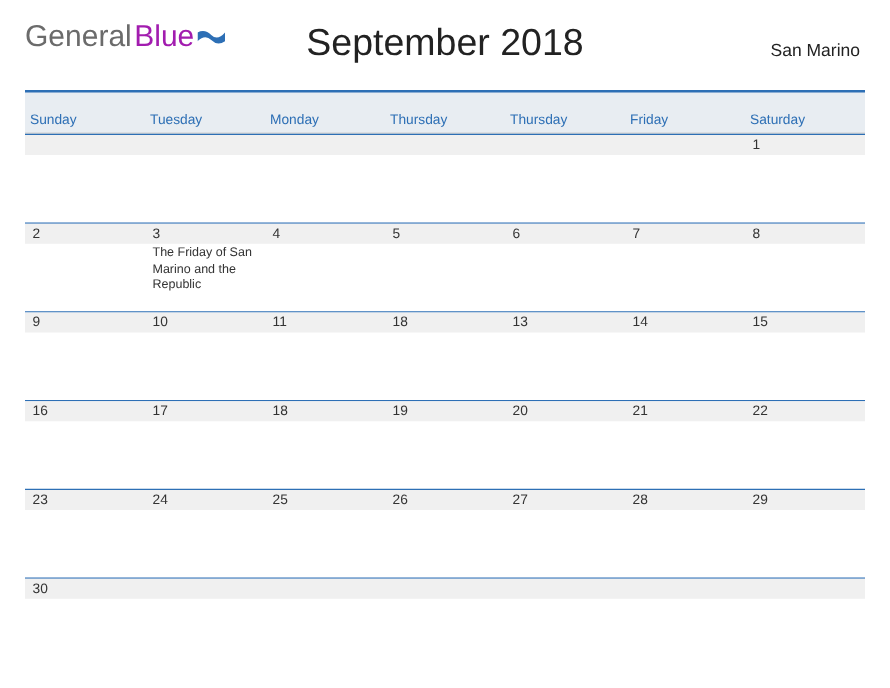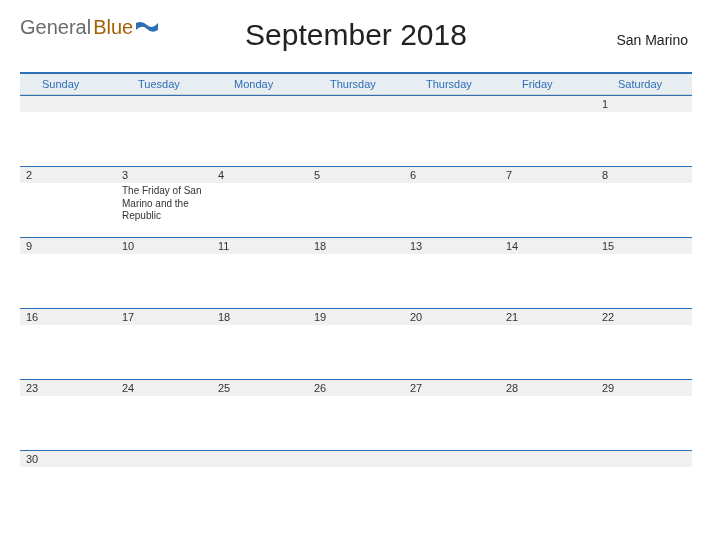--- a/index.html
+++ b/index.html
@@ -19,28 +19,28 @@
       position: relative;
       height: 54px;
       margin-bottom: 6px;
     }
     .logo {
       position: absolute;
       left: 0;
       top: 4px;
       display: flex;
       align-items: baseline;
-      font-size: 20px;
+      font-size: 24px;
       font-weight: 400;
     }
     .logo-general {
       color: #6b6b6b;
     }
     .logo-blue {
-      color: #a16207;
+      color: #a21caf;
       margin-left: 2px;
     }
     .logo-shape {
       margin-left: 3px;
       display: inline-block;
     }
     .title {
       text-align: center;
       font-size: 30px;
       font-weight: 400;
@@ -55,24 +55,25 @@
       color: #222;
     }
     .weekday-header {
       display: flex;
       background: #e8edf2;
       border-top: 2px solid #2d6fb5;
       border-bottom: 1px solid #d0d0d0;
     }
     .weekday-header > div {
       flex: 1;
-      padding: 4px 22px;
+      padding: 4px 4px;
       font-size: 11px;
       color: #2d6fb5;
       font-weight: 400;
+      margin-top: 12px;
     }
     .week-row {
       display: flex;
       min-height: 70px;
       border-top: 1px solid #2d6fb5;
     }
     .day-cell {
       flex: 1;
       position: relative;
       min-height: 70px;

